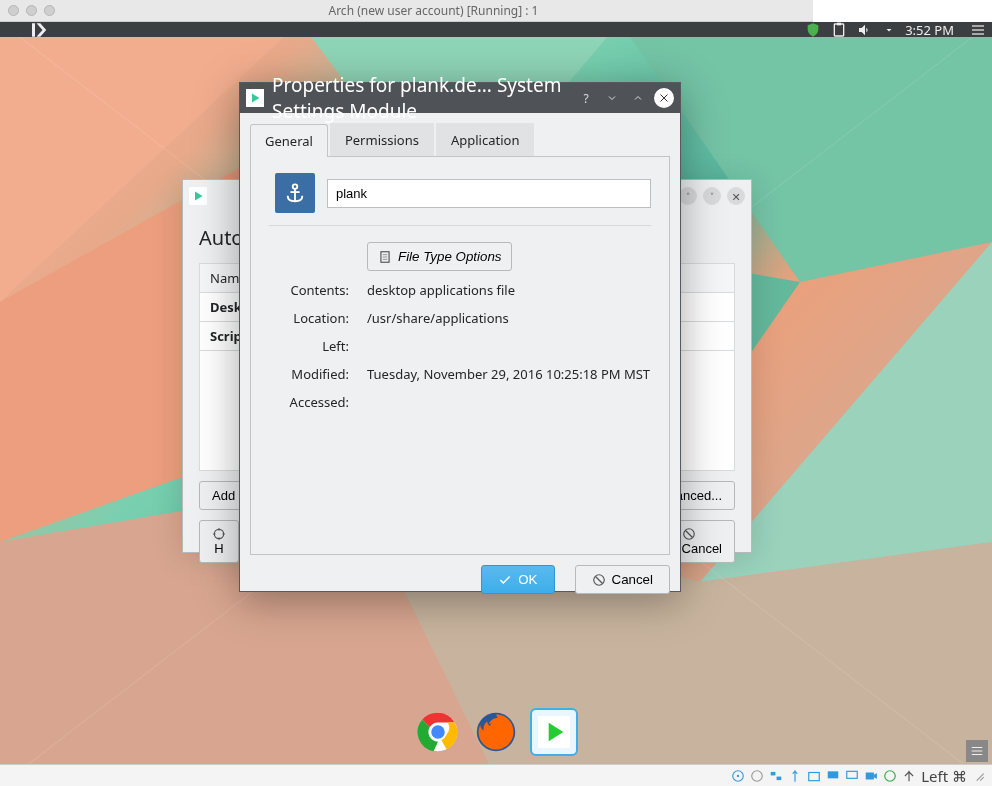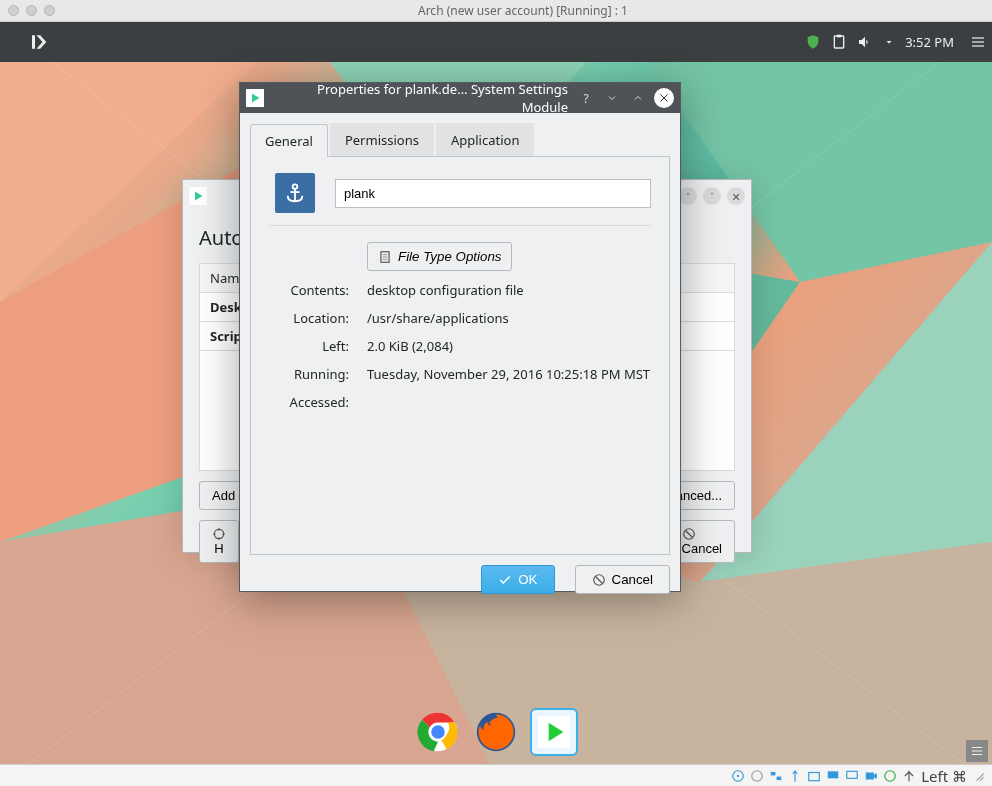--- a/index.html
+++ b/index.html
@@ -1,28 +1,28 @@
 <!DOCTYPE html>
 <html><head>
 <meta charset="utf-8">
 <style>
 * { box-sizing: border-box; margin: 0; padding: 0; }
 html, body { width: 992px; height: 786px; overflow: hidden; font-family: "Noto Sans", "DejaVu Sans", sans-serif; font-size: 13px; color: #232627; }
 
 
-.mac-chrome { width: 992px; height: 22px; background: #e8e8e8; display: flex; align-items: center; padding: 0 8px; border-bottom: 1px solid #ccc; }
+.mac-chrome { width: 813px; height: 22px; background: #e8e8e8; display: flex; align-items: center; padding: 0 8px; border-bottom: 1px solid #ccc; }
 .mac-dot { width: 11px; height: 11px; border-radius: 50%; background: #cfcfcf; border: 1px solid #b5b5b5; margin-right: 7px; }
 .mac-title { flex: 1; text-align: center; color: #666; font-size: 12px; }
 
 
 .desktop { position: relative; width: 992px; height: 764px; background: linear-gradient(135deg, #f9b098 0%, #e8a98a 18%, #78d0b0 35%, #5bb8a0 50%, #eaa07c 60%, #d8a890 75%, #96c8b8 90%); }
 .desktop svg.wallpaper { position: absolute; top:0; left:0; width:100%; height:100%; }
 
 
-.panel { position: absolute; top:0; left:0; right:0; height:40px; background:#3c3f41; display:flex; align-items:center; color:#eee; z-index:1;padding-left:24px; }
+.panel { position: absolute; top:0; left:0; right:0; height:15px; background:#3c3f41; display:flex; align-items:center; color:#eee; z-index:1;padding-left:24px; }
 .panel .kicker { width:28px; height:28px; display:flex; align-items:center; justify-content:center; }
 .panel .spacer { flex:1; }
 .panel .tray { display:flex; align-items:center; gap:10px; padding:0 10px; }
 .panel .clock { font-size:13px; color:#eee; }
 .panel .burger { width:28px; display:flex; align-items:center; justify-content:center; }
 
 
 .bgwin { position:absolute; left:182px; top:157px; width:570px; height:374px; background:#eff0f1; border:1px solid #b6b9bb; box-shadow:0 4px 30px rgba(0,0,0,.15); z-index:2; }
 .bgwin .titlebar { height:32px; display:flex; align-items:center; padding:0 6px; gap:8px; }
 .bgwin .titlebar .icon { width:18px; height:18px; }
@@ -36,33 +36,33 @@
 .bgwin th { background:#f5f6f7; }
 .bgwin .bold { font-weight:700; }
 .bgwin .footer-row { display:flex; gap:6px; margin-top:10px; }
 .bgwin .btn { background:#eff0f1; border:1px solid #b6b9bb; border-radius:3px; padding:6px 12px; font-size:13px; }
 .bgwin .btn:last-child { margin-left:auto; }
 
 
 .propwin { position:absolute; left:239px; top:60px; width:442px; height:510px; background:#eff0f1; border:1px solid #555960; box-shadow:0 8px 40px rgba(0,0,0,.35); z-index:5; }
 .propwin .titlebar { height:30px; background:#4f5256; color:#fff; display:flex; align-items:center; padding:0 6px; gap:8px; }
 .propwin .titlebar .icon { width:18px; height:18px; }
-.propwin .titlebar .ttl { flex:1; font-size:13px;text-align:right; }
+.propwin .titlebar .ttl { flex:1; font-size:19px; }
 .propwin .winbtns { display:flex; gap:6px; align-items:center; }
 .propwin .winbtn { width:20px; height:20px; border-radius:50%; color:#ddd; display:flex; align-items:center; justify-content:center; font-size:12px; }
 .propwin .winbtn.close { background:#fff; color:#333; }
 .propwin .body { padding:10px; }
 
 
 .tabs { display:flex; border-bottom:1px solid #c2c5c8; }
 .tab { padding:7px 14px; font-size:13px; border:1px solid transparent; border-bottom:none; color:#232627; background:#e1e2e4; margin-right:2px; }
 .tab.active { background:#eff0f1; border-color:#c2c5c8; position:relative; top:1px; border-radius:3px 3px 0 0; }
 
 .tabpane { border:1px solid #c2c5c8; border-top:none; padding:16px 18px; background:#eff0f1; height:398px; }
-.row1 { display:flex; align-items:center; gap:20px; margin-bottom:12px; margin-left:6px;}
+.row1 { display:flex; align-items:center; gap:12px; margin-bottom:12px; margin-left:6px;}
 .fileicon { width:40px; height:40px; background:#3b6ea5; display:flex; align-items:center; justify-content:center; border-radius:2px; }
 .namefield { flex:1; border:1px solid #bcbfc2; background:#fff; padding:6px 8px; font-size:13px; }
 .hr { height:1px; background:#d6d8da; margin:12px 0 16px; }
 
 .proprow { display:flex; margin-bottom:10px; align-items:center; }
 .proprow .lbl { width:80px; text-align:right; margin-right:18px; color:#232627; }
 .proprow .val { flex:1; }
 
 .filetypebtn { display:inline-flex; align-items:center; gap:6px; border:1px solid #b6b9bb; background:#eff0f1; padding:6px 10px; border-radius:3px;font-style:italic; }
 
@@ -251,32 +251,31 @@
                   <line x1="8" y1="8" x2="16" y2="8" stroke="#555"></line>
                   <line x1="8" y1="12" x2="16" y2="12" stroke="#555"></line>
                   <line x1="8" y1="16" x2="16" y2="16" stroke="#555"></line>
                 </svg>
               <span>File Type Options</span>
             </button>
           </div>
         </div>
         <div class="proprow">
           <div class="lbl">Contents:</div>
-          <div class="val">desktop configuration file</div>
+          <div class="val">desktop applications file</div>
         </div>
         <div class="proprow">
           <div class="lbl">Location:</div>
           <div class="val">/usr/share/applications</div>
         </div>
         <div class="proprow">
           <div class="lbl">Left:</div>
-          <div class="val">2.0 KiB (2,084)</div>
-        </div>
-        <div class="proprow">
-          <div class="lbl">Running:</div>
+        </div>
+        <div class="proprow">
+          <div class="lbl">Modified:</div>
           <div class="val">Tuesday, November 29, 2016 10:25:18 PM MST</div>
         </div>
         <div class="proprow">
           <div class="lbl">Accessed:</div>
         </div>
       </div>
     </div>
 
     <div class="dlg-footer">
       <button class="btn primary">

